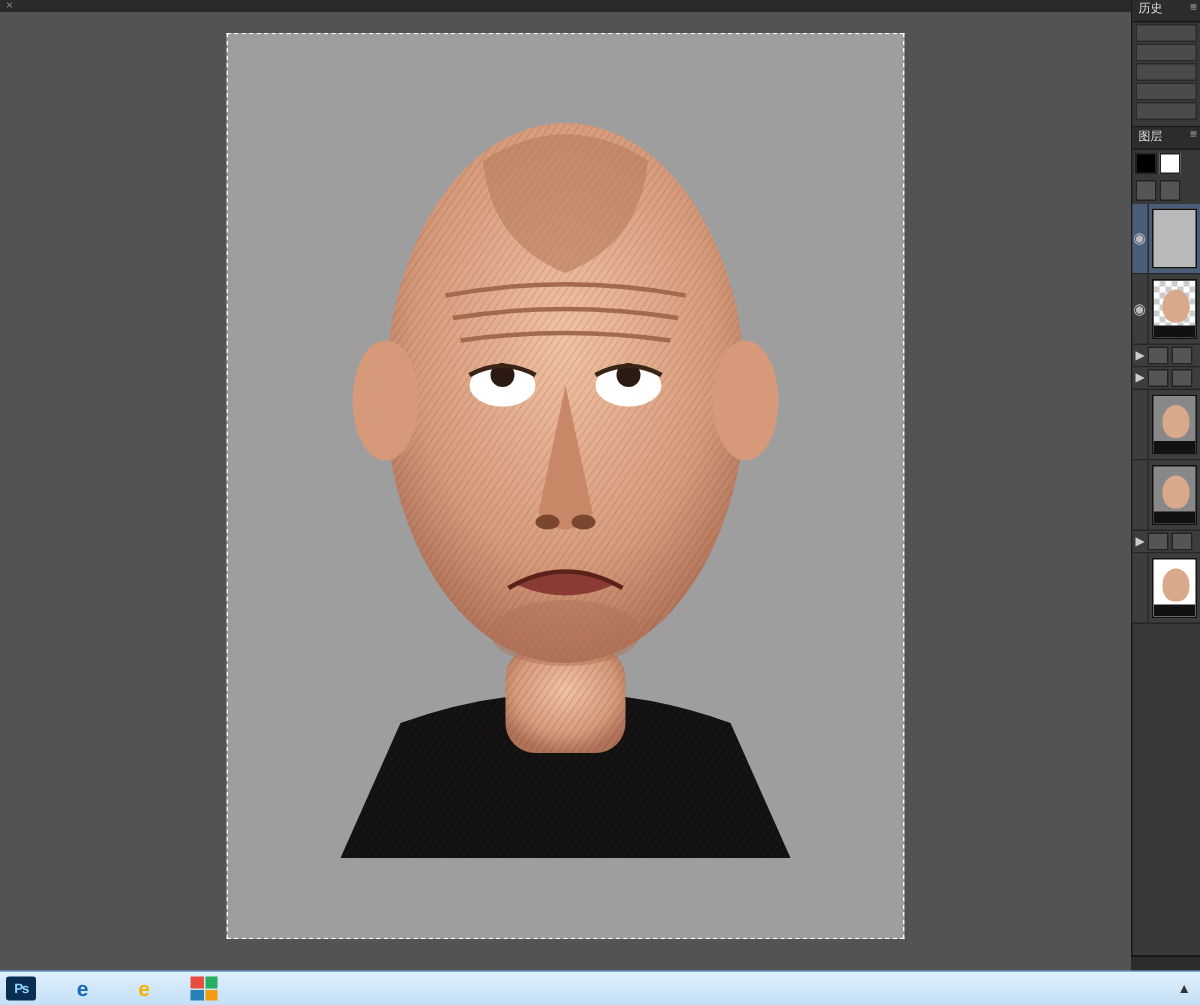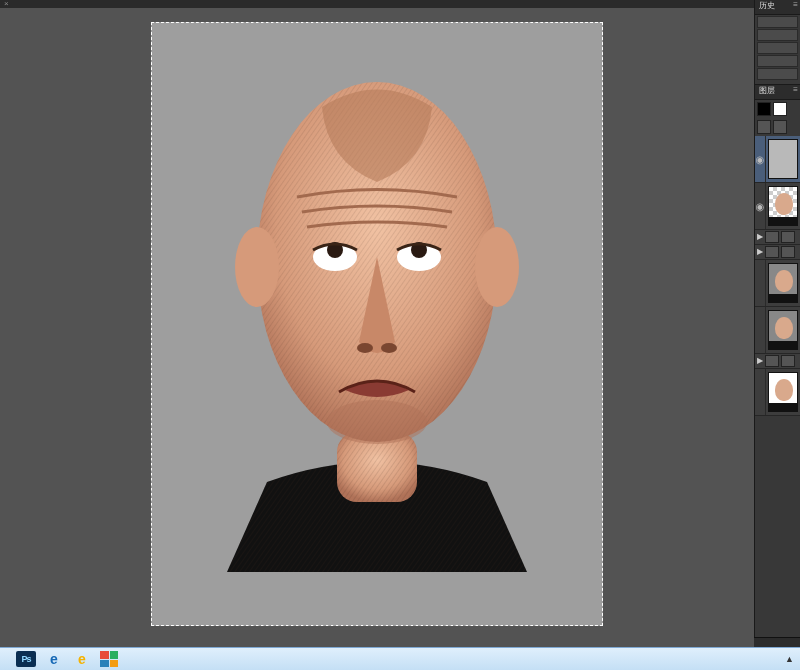--- a/index.html
+++ b/index.html
@@ -22,21 +22,21 @@
   .layer.sel{background:#4a5e7a}
   .eye{width:10px;height:46px;display:flex;align-items:center;justify-content:center;border-right:1px solid #2a2a2a;color:#bbb}
   .thumb{width:30px;height:38px;margin:2px;background:#888;border:1px solid #111;position:relative;overflow:hidden}
   .thumb.checker{background:repeating-conic-gradient(#ccc 0 25%,#fff 0 50%) 0 0/8px 8px}
   .thumb .head{position:absolute;left:6px;top:6px;width:18px;height:22px;border-radius:50% 50% 45% 45%;background:#d9a98c}
   .thumb .shirt{position:absolute;left:0;bottom:0;width:100%;height:8px;background:#111}
   .fold{display:flex;align-items:center;height:14px;border-bottom:1px solid #262626;background:#3d3d3d;padding-left:2px;gap:2px}
   .tri{display:inline-block;color:#ccc;font-size:8px;line-height:8px}
   .mini{width:12px;height:10px;background:#555;border:1px solid #222}
   .status{position:absolute;left:754px;right:0;bottom:22px;height:10px;background:#2c2c2c;border-top:1px solid #111}
-  .taskbar{position:absolute;left:0;right:0;bottom:0;height:22px;background:linear-gradient(#dfeffc,#c4dff5);border-top:1px solid #7fa9d4;display:flex;align-items:center;padding-left:16px;gap:8px}
+  .taskbar{position:absolute;left:0;right:0;bottom:0;height:22px;background:linear-gradient(#dfeffc,#c4dff5);border-top:1px solid #7fa9d4;display:flex;align-items:center;padding-left:4px;gap:21px}
   .tb-ico{width:20px;height:16px;border-radius:2px;display:flex;align-items:center;justify-content:center;font-size:10px;font-weight:bold}
   .tb-ps{background:#0a2e52;color:#8fd6ff;font-size:9px;letter-spacing:-1px}
   .tb-ie{background:transparent;color:#1668b5;font-size:14px}
   .tb-ie2{background:transparent;color:#f5b200;font-size:14px}
   .tb-tiles{width:18px;height:16px;display:grid;grid-template:1fr 1fr/1fr 1fr;gap:1px}
   .tb-tiles span:nth-child(1){background:#e74c3c}.tb-tiles span:nth-child(2){background:#27ae60}
   .tb-tiles span:nth-child(3){background:#2980b9}.tb-tiles span:nth-child(4){background:#f39c12}
   .tray{margin-left:auto;margin-right:6px;display:flex;align-items:center;gap:6px;color:#333;font-size:9px}
   
   .face-wf{position:absolute;left:50%;top:48%;transform:translate(-50%,-50%);width:300px;height:520px}

